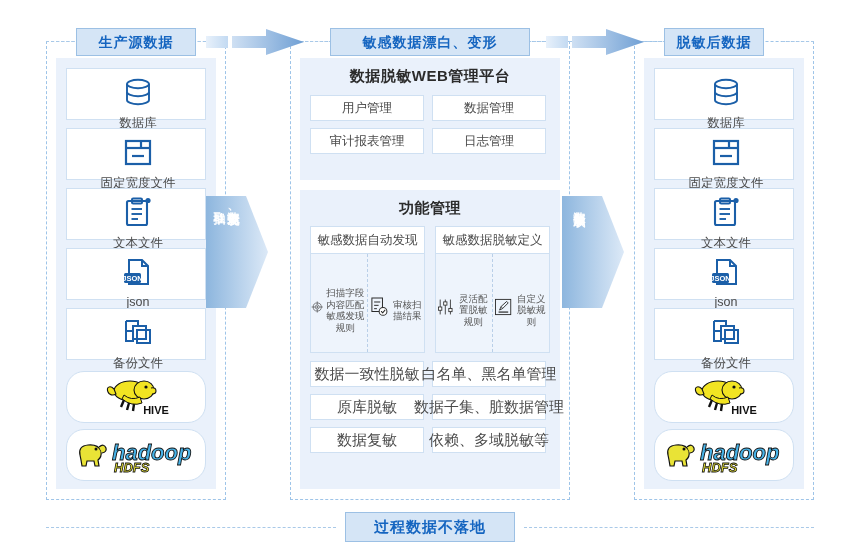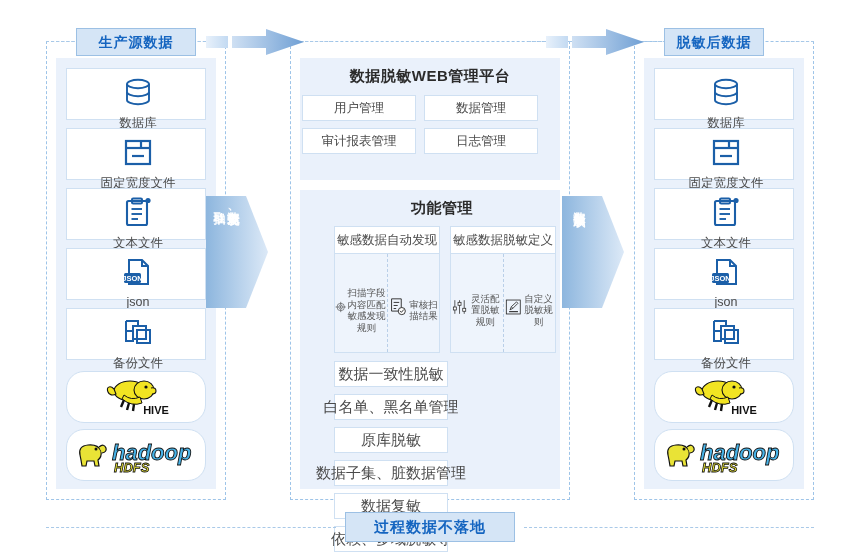--- a/index.html
+++ b/index.html
@@ -128,33 +128,33 @@
   }
   .item.logo-item{justify-content:center;border-radius:18px;}
 
   
   .sect{
     position:absolute;
     background:#eaf1fb;
     box-sizing:border-box;
   }
   #sect-web{left:300px;top:58px;width:260px;height:122px;}
-  #sect-func{left:300px;top:190px;width:260px;height:299px;padding-left:24px;}
+  #sect-func{left:300px;top:190px;width:260px;height:299px;}
   .sect-title{
     text-align:center;
     font-size:15px;
     font-weight:bold;
     color:#2b2b2b;
     padding-top:9px;
     letter-spacing:.5px;
   }
   .btn-grid{
     display:flex;flex-wrap:wrap;
     gap:7px 8px;
-    padding:9px 10px 0 2px;
+    padding:9px 10px 0 10px;
     box-sizing:border-box;
   }
   .btn{
     width:114px;height:26px;
     background:#ffffff;
     border:1px solid #cfe0f2;
     box-sizing:border-box;
     font-size:12.5px;color:#4a4a4a;
     display:flex;align-items:center;justify-content:center;
     white-space:nowrap;
@@ -215,20 +215,21 @@
   <div class="hdash" style="left:782px;top:41px;width:32px;"></div>
 
   <div class="dashed-col" id="col-left"></div>
   <div class="dashed-col" id="col-mid"></div>
   <div class="dashed-col" id="col-right"></div>
 
   <div class="panel" id="panel-left"></div>
   <div class="panel" id="panel-right"></div>
 
   <div class="pill" id="pill-left">生产源数据</div>
+  <div class="pill" id="pill-mid">敏感数据漂白、变形</div>
   <div class="pill" id="pill-right">脱敏后数据</div>
   <div class="pill" id="pill-bottom">过程数据不落地</div>
 
   <div class="sq-fade" id="sq1"></div>
   <div class="sq-fade" id="sq2"></div>
 
   <svg class="arrow-top" id="arr-top-1" viewBox="0 0 72 26">
     <defs>
       <linearGradient id="ga1" x1="0" y1="0" x2="1" y2="0">
         <stop offset="0" stop-color="#cfe0f3"></stop>

